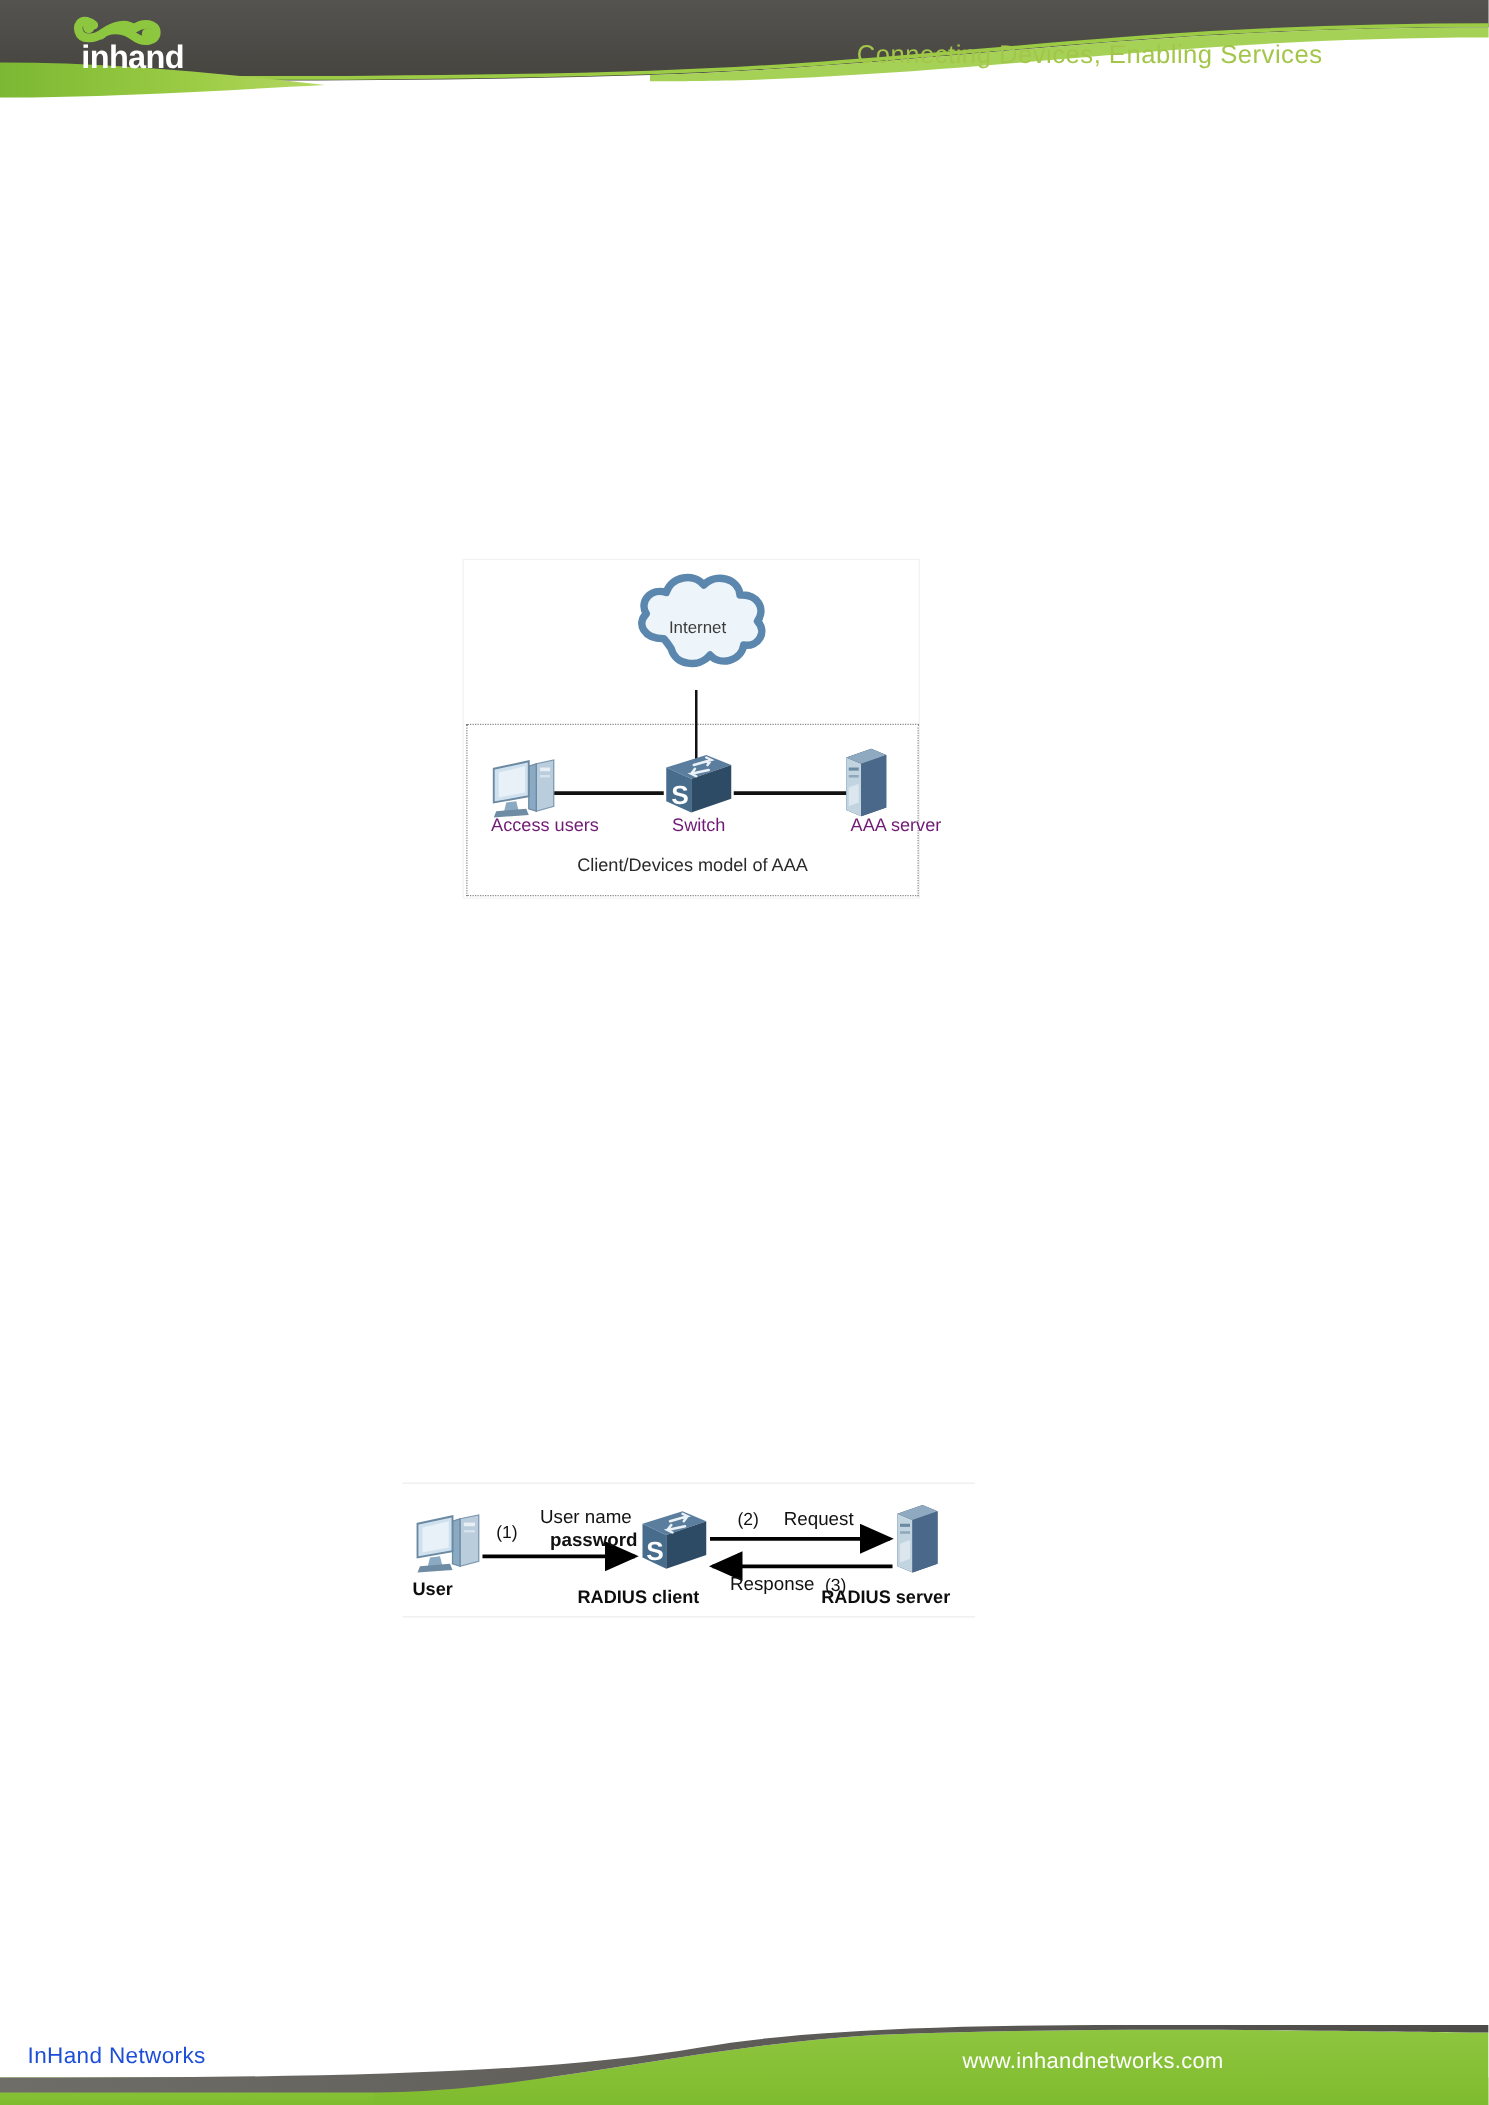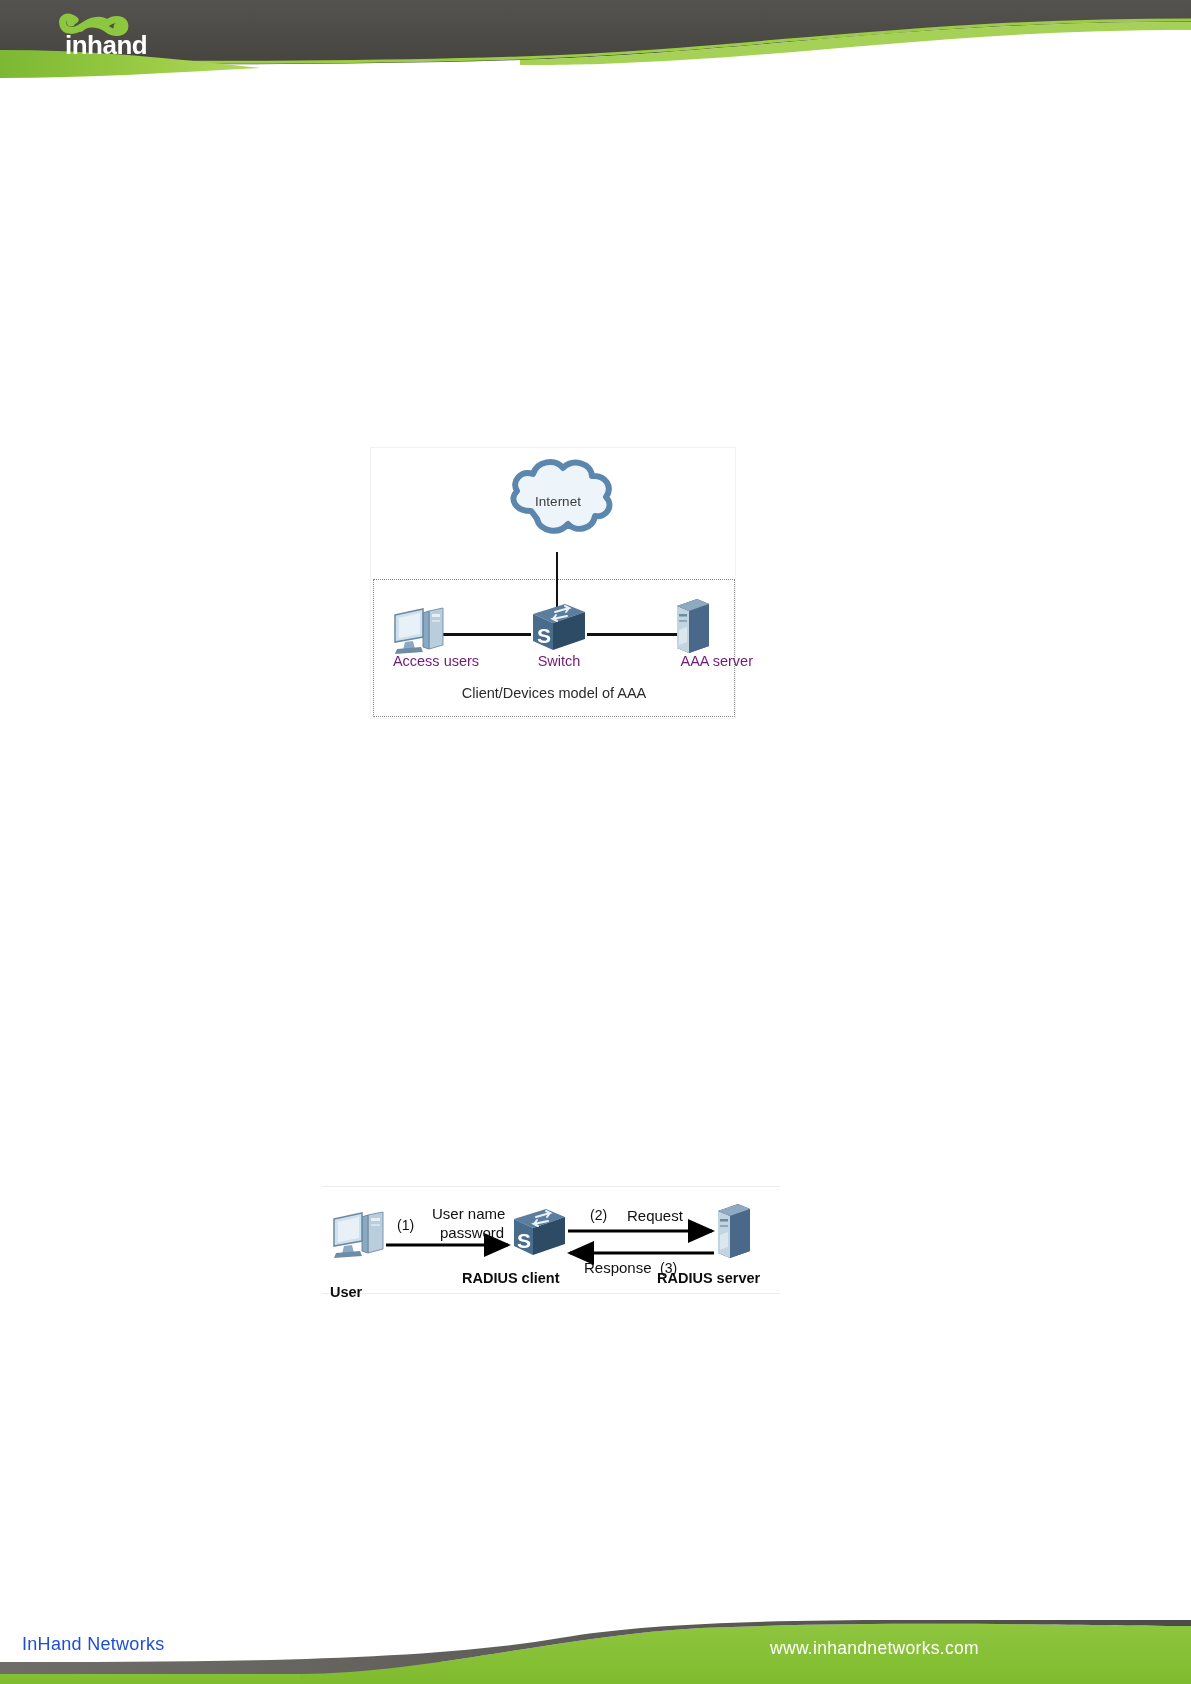--- a/index.html
+++ b/index.html
@@ -199,20 +199,21 @@
       <g fill="none" stroke="#8dc63f" stroke-width="7" stroke-linecap="round">
         <path d="M20,18 C12,12 6,16 8,23 C10,30 20,30 28,24 C36,18 46,16 52,21"></path>
         <path d="M52,21 C60,15 70,17 70,24 C70,31 60,33 52,27 C44,21 32,20 26,26"></path>
       </g>
       <circle cx="16" cy="20" r="4.5" fill="#8dc63f"></circle>
       <circle cx="63" cy="25" r="4.5" fill="#8dc63f"></circle>
       <text x="10" y="52" font-family="Liberation Sans, sans-serif" font-size="26" font-weight="bold" fill="#ffffff" letter-spacing="-0.5">inhand</text>
     </svg>
   </div>
 
+  <div class="header-tagline">Connecting Devices, Enabling Services</div>
 </div>
 
 <div class="content">
 
   <div class="figure-aaa">
 
     <div class="cloud-wrap">
       <svg width="130" height="105" viewBox="0 0 130 105">
         <path d="M38,58 C22,58 16,46 24,38 C18,28 28,17 40,21
                  C44,8 62,5 70,15 C80,5 98,10 99,23
@@ -329,29 +330,29 @@
 
       <line x1="64" y1="58" x2="186" y2="58" stroke="#000000" stroke-width="3" marker-end="url(#ahR)"></line>
 
       <line x1="246" y1="44" x2="390" y2="44" stroke="#000000" stroke-width="3" marker-end="url(#ahR)"></line>
 
       <line x1="392" y1="66" x2="248" y2="66" stroke="#000000" stroke-width="3" marker-end="url(#ahL)"></line>
     </svg>
 
     <div class="r-label r-num" style="left:75px; top:30px;">(1)</div>
     <div class="r-label" style="left:110px; top:18px;">User name</div>
-    <div class="r-label" style="left:118px; top:37px;">password</div>
+    <div class="r-label" style="left:118px; top:37px;font-weight:bold;">password</div>
 
     <div class="r-label r-num" style="left:268px; top:20px;">(2)</div>
     <div class="r-label" style="left:305px; top:20px;">Request</div>
 
     <div class="r-label" style="left:262px; top:72px;">Response</div>
     <div class="r-label r-num" style="left:338px; top:73px;">(3)</div>
 
-    <div class="r-label-bold" style="left:8px; top:97px;">User</div>
+    <div class="r-label-bold" style="left:8px; top:77px;">User</div>
     <div class="r-label-bold" style="left:140px; top:83px;">RADIUS client</div>
     <div class="r-label-bold" style="left:335px; top:83px;">RADIUS server</div>
   </div>
 
 </div>
 
 <div class="page-footer">
   <svg class="footer-svg" width="1191" height="94" viewBox="0 0 1191 94">
     <defs>
       <linearGradient id="fGreen" x1="0" y1="0" x2="0" y2="1">

